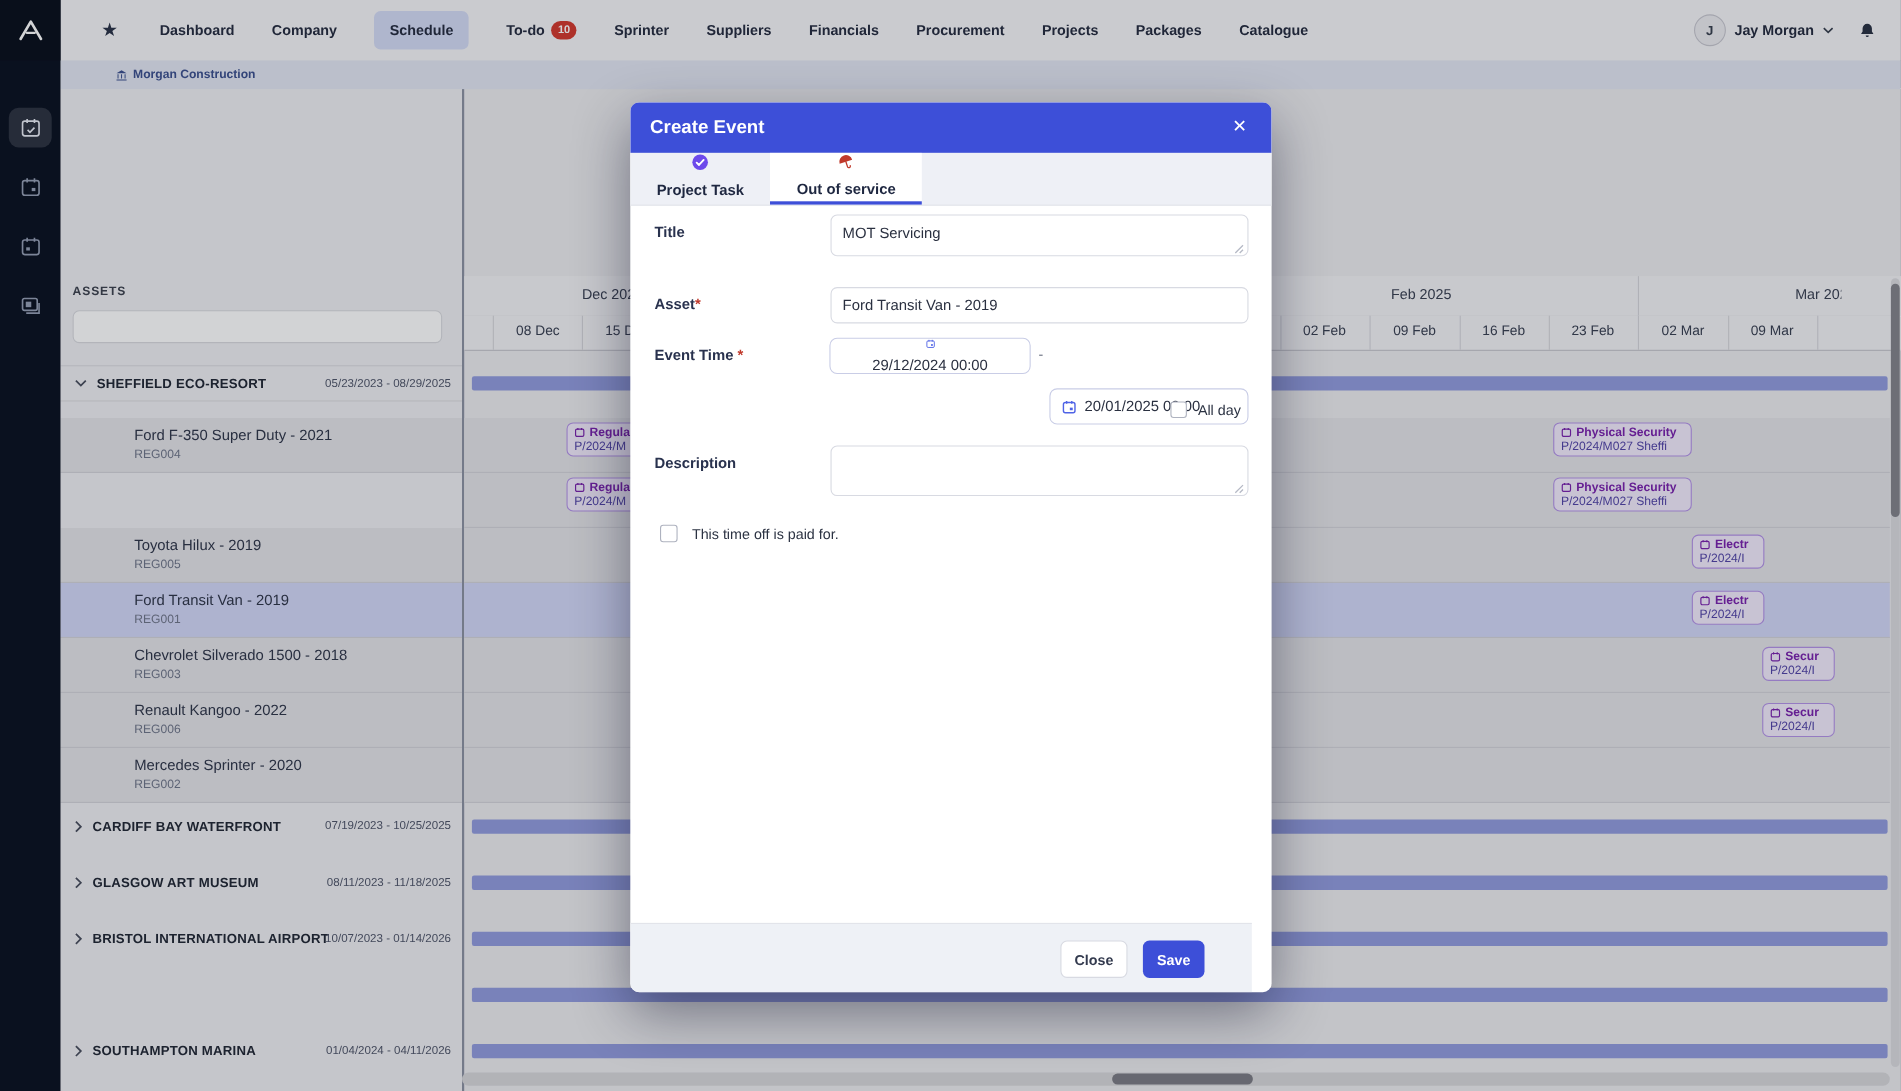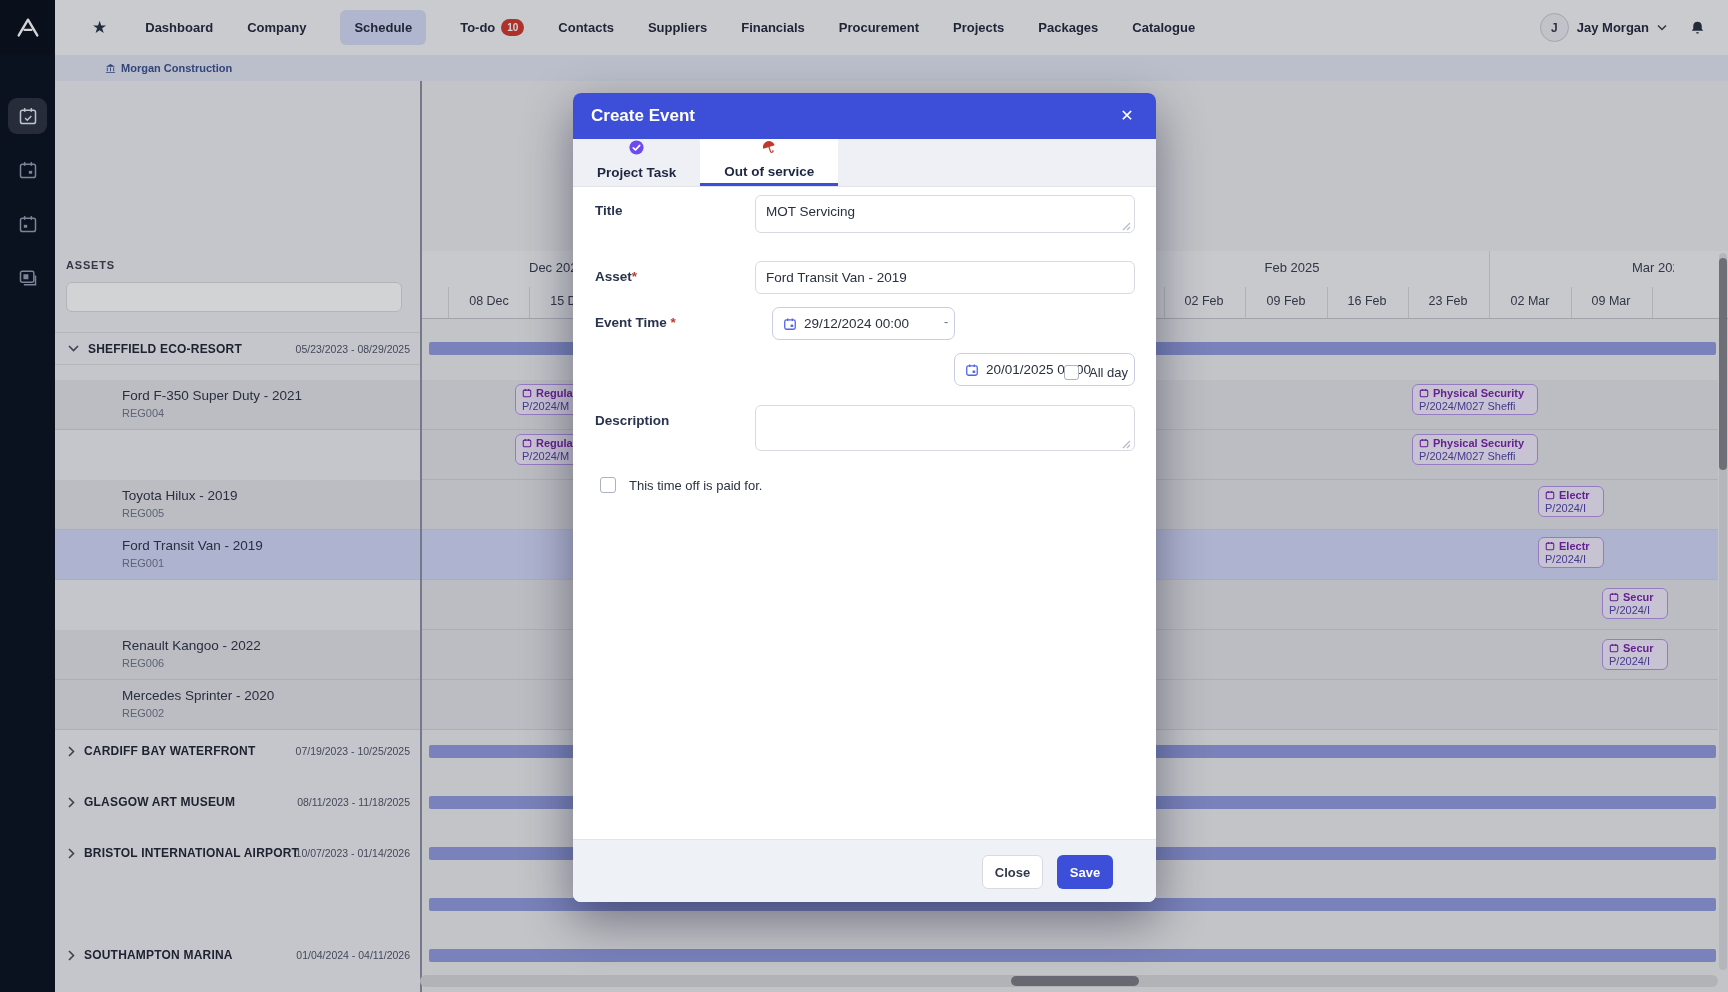--- a/index.html
+++ b/index.html
@@ -79,21 +79,21 @@
   .mtabs{position:absolute;left:0;top:46px;right:0;height:47px;background:#eef0f6;border-bottom:1px solid #e2e4ea;display:flex;}
   .mtab{display:flex;align-items:center;gap:9px;padding:0 24px;font-size:13.5px;font-weight:700;color:#1e2740;flex-direction:column;}
   .mtab.on{background:#fff;border-bottom:3px solid #3d4fd8;box-sizing:border-box;}
   .flabel{position:absolute;left:22px;font-size:13.5px;font-weight:700;color:#29324e;}
   .req{color:#c0392b;}
   .field{position:absolute;left:182px;width:380px;border:1px solid #d8dae2;border-radius:6px;background:#fff;box-sizing:border-box;
          font-family:"Liberation Sans",sans-serif;font-size:13.5px;color:#2a3040;padding:8px 10px;resize:none;outline:none;}
   .dfield{position:absolute;height:33px;border:1px solid #c9cde6;border-radius:7px;background:#fff;box-sizing:border-box;
           display:flex;align-items:center;gap:7px;padding:0 10px;font-size:13.5px;color:#2a3040;}
   .grip{position:absolute;pointer-events:none;}
-  .mfoot{position:absolute;left:0;right:0;bottom:0;height:62px;background:#eef1f6;border-top:1px solid #e2e4ea;}
+  .mfoot{position:absolute;left:0;right:18px;bottom:0;height:62px;background:#eef1f6;border-top:1px solid #e2e4ea;}
   .fbtn{position:absolute;top:15px;height:34px;border-radius:6px;display:flex;align-items:center;justify-content:center;
         font-size:13px;font-weight:600;box-sizing:border-box;}
 </style>
 </head>
 <body>
 
 <div class="stage">
 
   <div class="rail">
     <div class="logo">
@@ -138,21 +138,21 @@
   <div class="topnav">
     <span style="margin-left:37px;font-size:17px;color:#2a3347;">★</span>
     <div class="nav-items">
       <span class="nav-item">Dashboard</span>
       <span class="nav-item">Company</span>
       <span class="nav-item nav-pill">Schedule</span>
       <span class="nav-item" style="display:flex;align-items:center;">
         <span>To-do</span>
         <span class="badge">10</span>
       </span>
-      <span class="nav-item">Contacts</span>
+      <span class="nav-item">Sprinter</span>
       <span class="nav-item">Suppliers</span>
       <span class="nav-item">Financials</span>
       <span class="nav-item">Procurement</span>
       <span class="nav-item">Projects</span>
       <span class="nav-item">Packages</span>
       <span class="nav-item">Catalogue</span>
     </div>
     <div class="user">
       <div class="avatar">J</div>
       <span class="uname">Jay Morgan</span>
@@ -424,20 +424,24 @@
       <span class="areg">REG004</span>
     </div>
     <div class="arow" style="top:400px;">
       <span class="aname">Toyota Hilux - 2019</span>
       <span class="areg">REG005</span>
     </div>
     <div class="arow sel" style="top:450px;">
       <span class="aname">Ford Transit Van - 2019</span>
       <span class="areg">REG001</span>
     </div>
+    <div class="arow" style="top:500px;">
+      <span class="aname">Chevrolet Silverado 1500 - 2018</span>
+      <span class="areg">REG003</span>
+    </div>
     <div class="arow" style="top:550px;">
       <span class="aname">Renault Kangoo - 2022</span>
       <span class="areg">REG006</span>
     </div>
     <div class="arow" style="top:600px;">
       <span class="aname">Mercedes Sprinter - 2020</span>
       <span class="areg">REG002</span>
     </div>
 
     <div class="grow" style="top:656px;height:30px;">
@@ -508,21 +512,21 @@
     </svg>
 
     <span class="flabel" style="top:176px;">
       <span>Asset</span><span class="req">*</span>
     </span>
     <input class="field" style="top: 168px; height: 33px; padding: 0px 10px;" value="Ford Transit Van - 2019">
 
     <span class="flabel" style="top:222px;">
       <span>Event Time</span> <span class="req">*</span>
     </span>
-    <div class="dfield" style="left:199px;top:214px;width:183px;">
+    <div class="dfield" style="left:181px;top:214px;width:183px;flex-direction:column;">
       <svg width="14" height="14" viewBox="0 0 24 24" fill="none" stroke="#4f63e6" stroke-width="2.2">
         <rect x="3" y="5" width="18" height="16" rx="3"></rect>
           <line x1="8" y1="2.5" x2="8" y2="7"></line>
           <line x1="16" y1="2.5" x2="16" y2="7"></line>
         <rect x="13" y="13" width="4.5" height="4" fill="#4f63e6" stroke="none"></rect>
       </svg>
       <span>29/12/2024 00:00</span>
     </div>
     <span class="abs" style="left:371px;top:221px;color:#6a7080;font-size:13px;">-</span>
     <div class="dfield" style="left:381px;top:214px;width:181px;margin-top:46px;">

